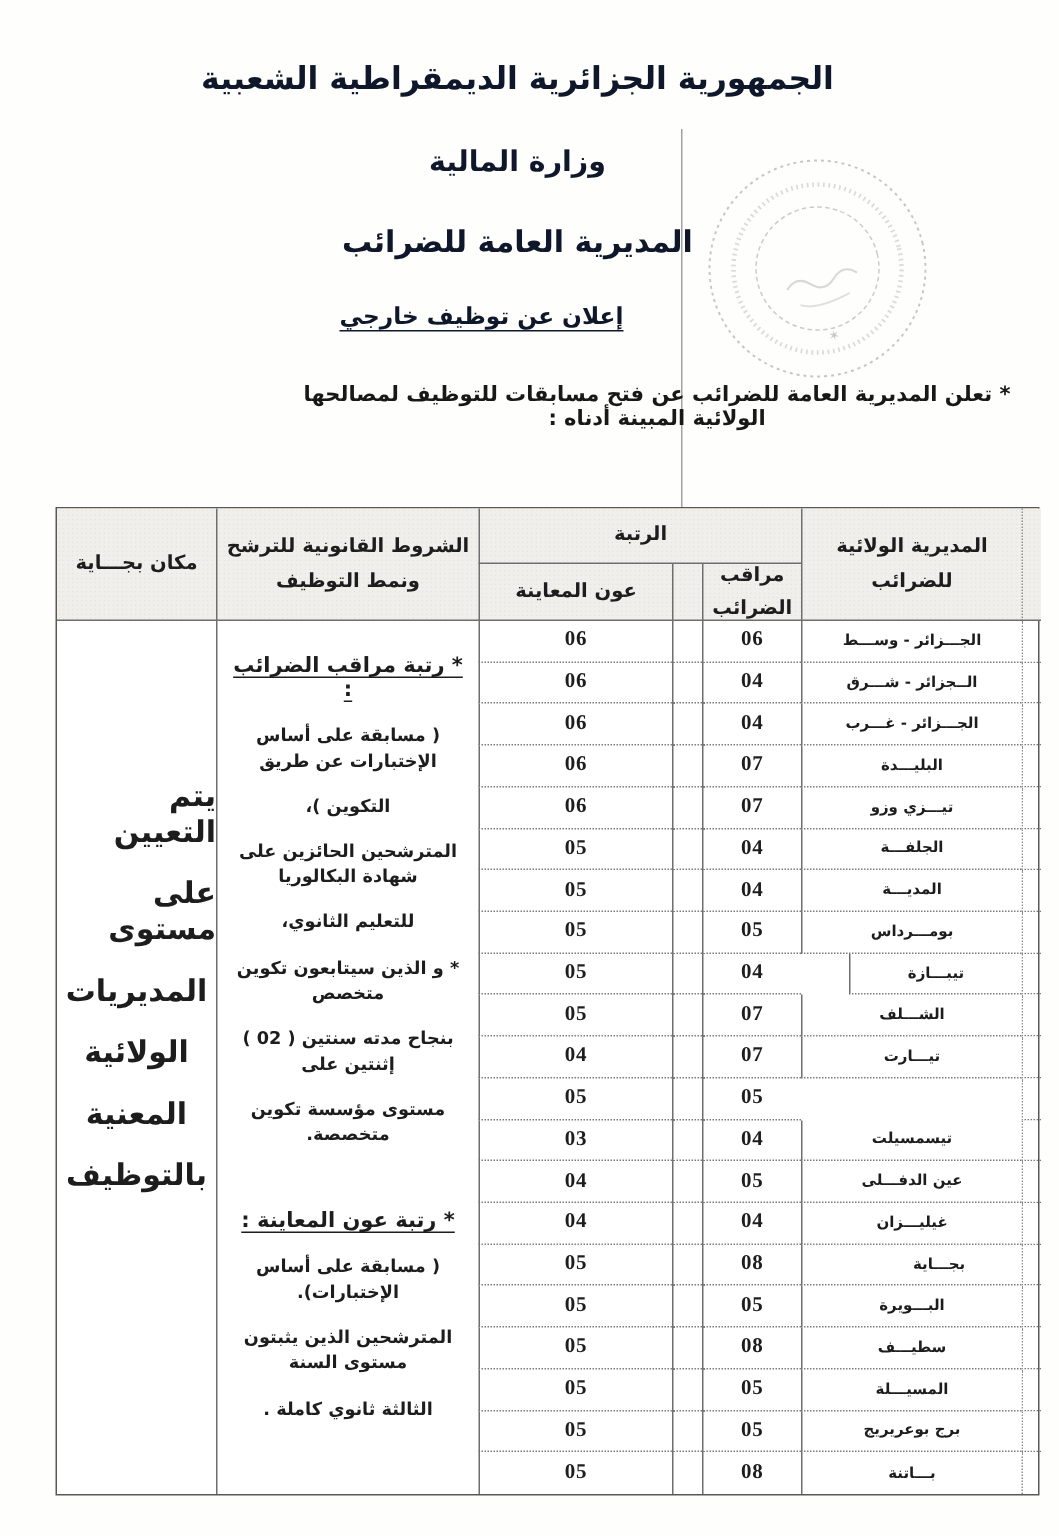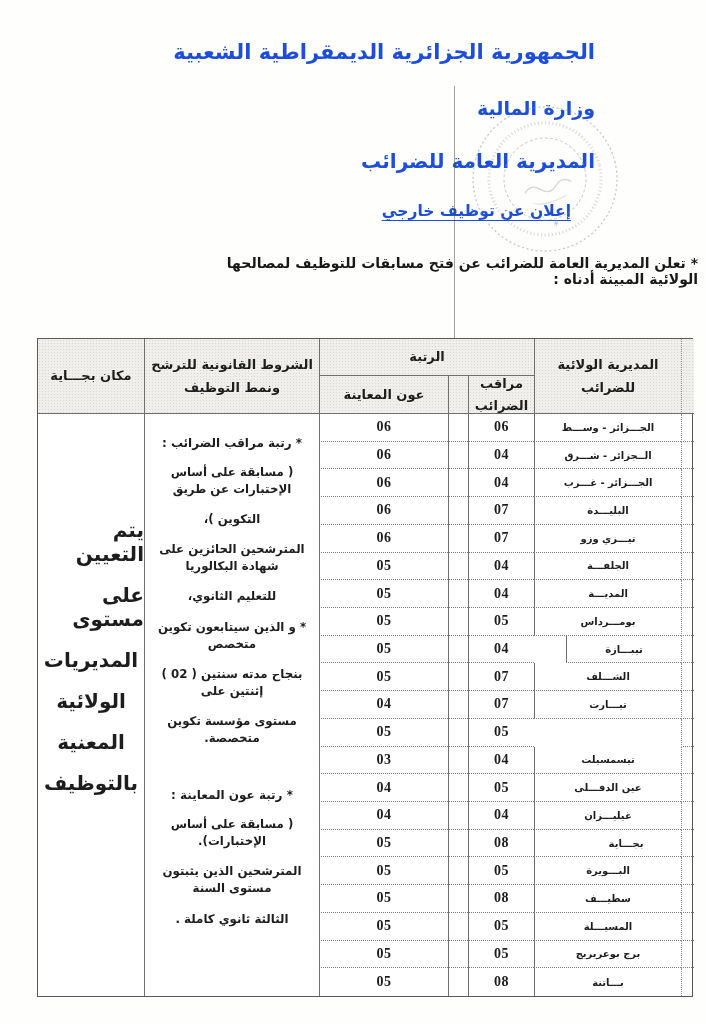--- a/index.html
+++ b/index.html
@@ -2,34 +2,34 @@
 <html lang="ar"><head>
 <meta charset="utf-8">
 <style>
   html,body{margin:0;padding:0;background:#e8e8e8;}
   #doc{
     position:relative; width:706px; height:1024px; margin:0 auto;
     background:#fefefc; overflow:hidden;
     font-family:"DejaVu Sans", sans-serif; color:#1d1d1d;
   }
   
-  .lh{position:absolute; left:95px; width:500px; 
-      direction:rtl; font-weight:bold; color:#1d4ed8;}
+  .lh{position:absolute; left:95px; width:500px; text-align:center;
+      direction:rtl; font-weight:bold; color:#0f172a;}
   .lh1{top:40px;  font-size:21px; letter-spacing:.5px;}
   .lh2{top:97px; font-size:19px;}
   .lh3{top:149px; font-size:20px;}
   .lh4{top:202px; font-size:15.5px; text-decoration:underline;
        text-underline-offset:4px; transform:translateX(-24px);}
   .fold{position:absolute; left:454px; top:86px; width:1px; height:262px;
         background:rgba(70,70,70,.5);}
   .stamp{position:absolute; left:462px; top:96px; opacity:.5;
          transform:rotate(-14deg);}
   
   .intro{position:absolute; top:255px; right:8px; width:520px;
-         direction:rtl; text-align:right;
+         direction:rtl; text-align:center;
          font-size:14px; font-weight:bold; color:#181818;}
   
   .tbl{position:absolute; left:37px; top:338px; width:656px; height:659px;
        display:grid; box-sizing:border-box;
        grid-template-columns:106px 175px 129px 20px 66px 147px 13px;
        grid-template-rows:37px 38px repeat(21, 1fr);
        border:1.5px solid #585858; background:#fff;}
   .cell{display:flex; align-items:center; justify-content:center;
         box-sizing:border-box; overflow:hidden; direction:rtl;}
   .bl {border-left:1px solid #6e6e6e;}
@@ -42,22 +42,22 @@
       font-weight:bold; font-size:13px; text-align:center; line-height:1.7;}
   .num{font-family:"Liberation Serif", serif; font-weight:bold;
        font-size:14px; letter-spacing:.5px; direction:ltr;}
   .wname{font-weight:bold; font-size:10px;}
   
   .loc-cell{flex-direction:column; gap:17px; font-size:20px; font-weight:bold;
             transform:translateY(-48px);}
   
   .cond-cell{flex-direction:column; justify-content:flex-start;
              padding:14px 6px; text-align:center;}
-  .cond-title{font-size:12px; font-weight:bold; margin:8px 0 14px;
-              text-underline-offset:3px;}
+  .cond-title{font-size:14px; font-weight:bold; margin:8px 0 14px;
+              text-decoration:underline; text-underline-offset:3px;}
   .cond-gap{margin-top:28px;}
   .cond-line{font-size:11.8px; font-weight:bold; margin:0 0 13px; line-height:1.45;}
 </style>
 </head>
 <body>
 
 <div id="doc">
 
   <div class="lh lh1">الجمهورية الجزائرية الديمقراطية الشعبية</div>
   <div class="lh lh2">وزارة المالية</div>

